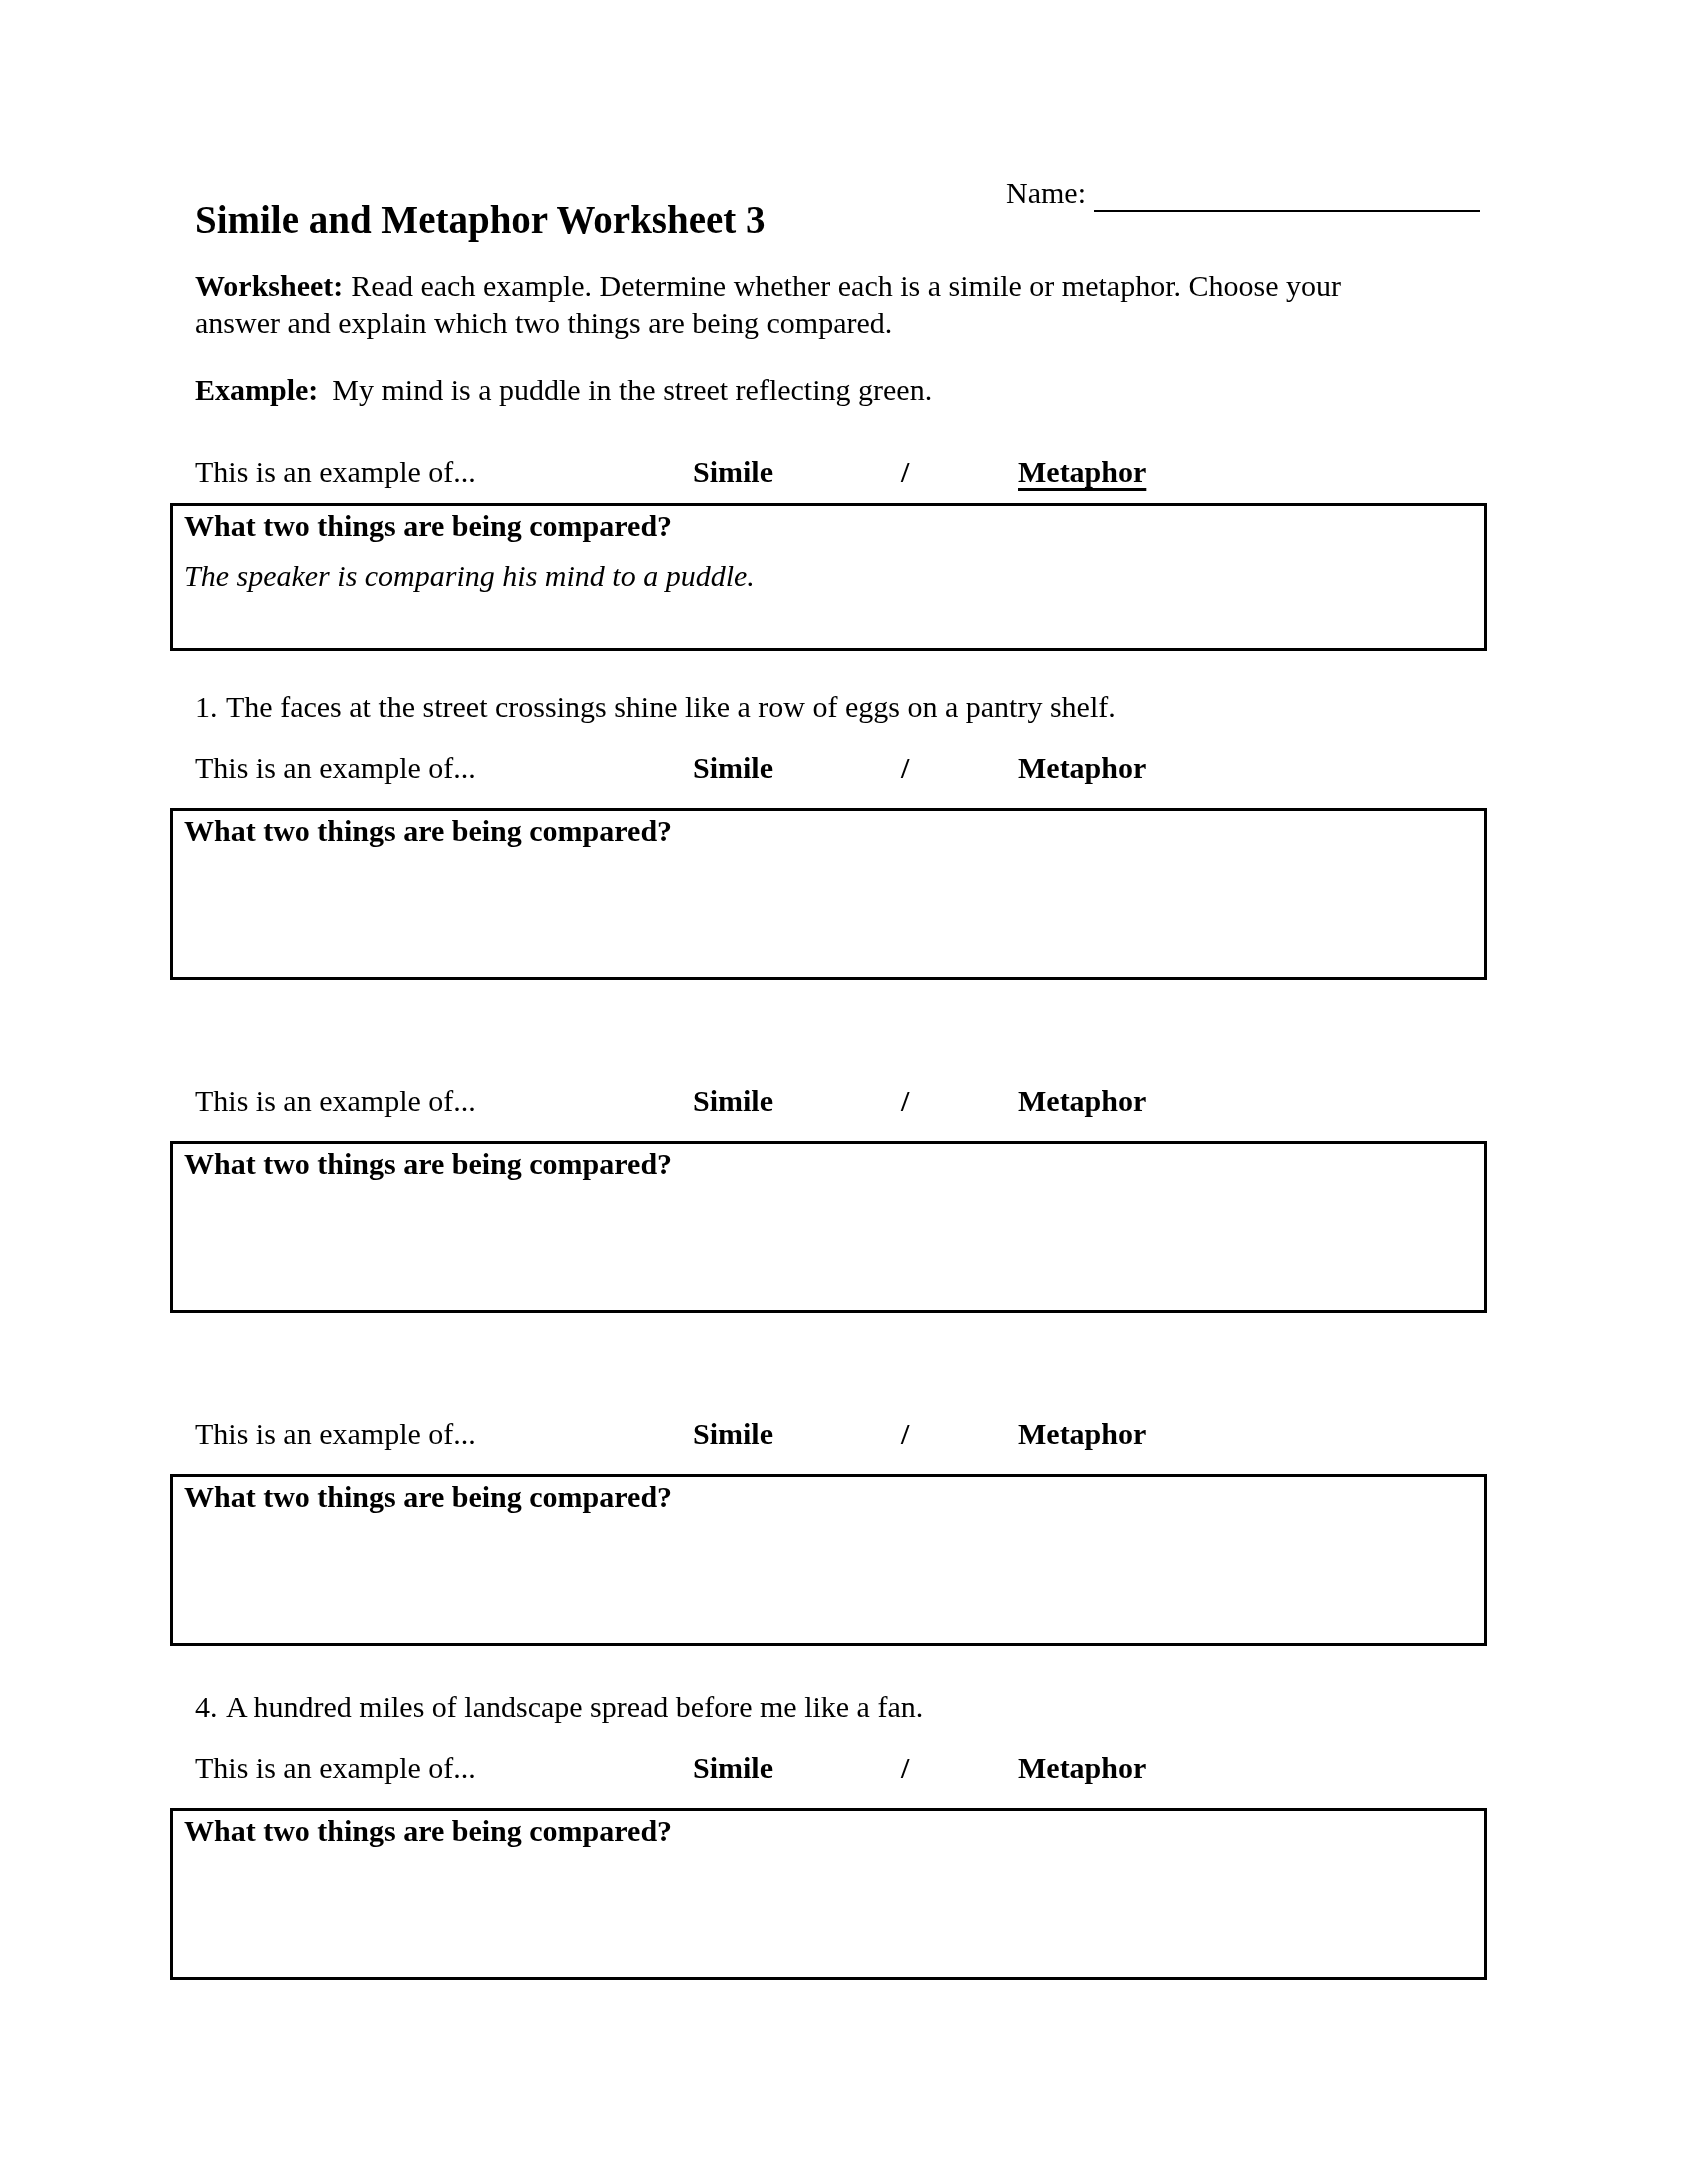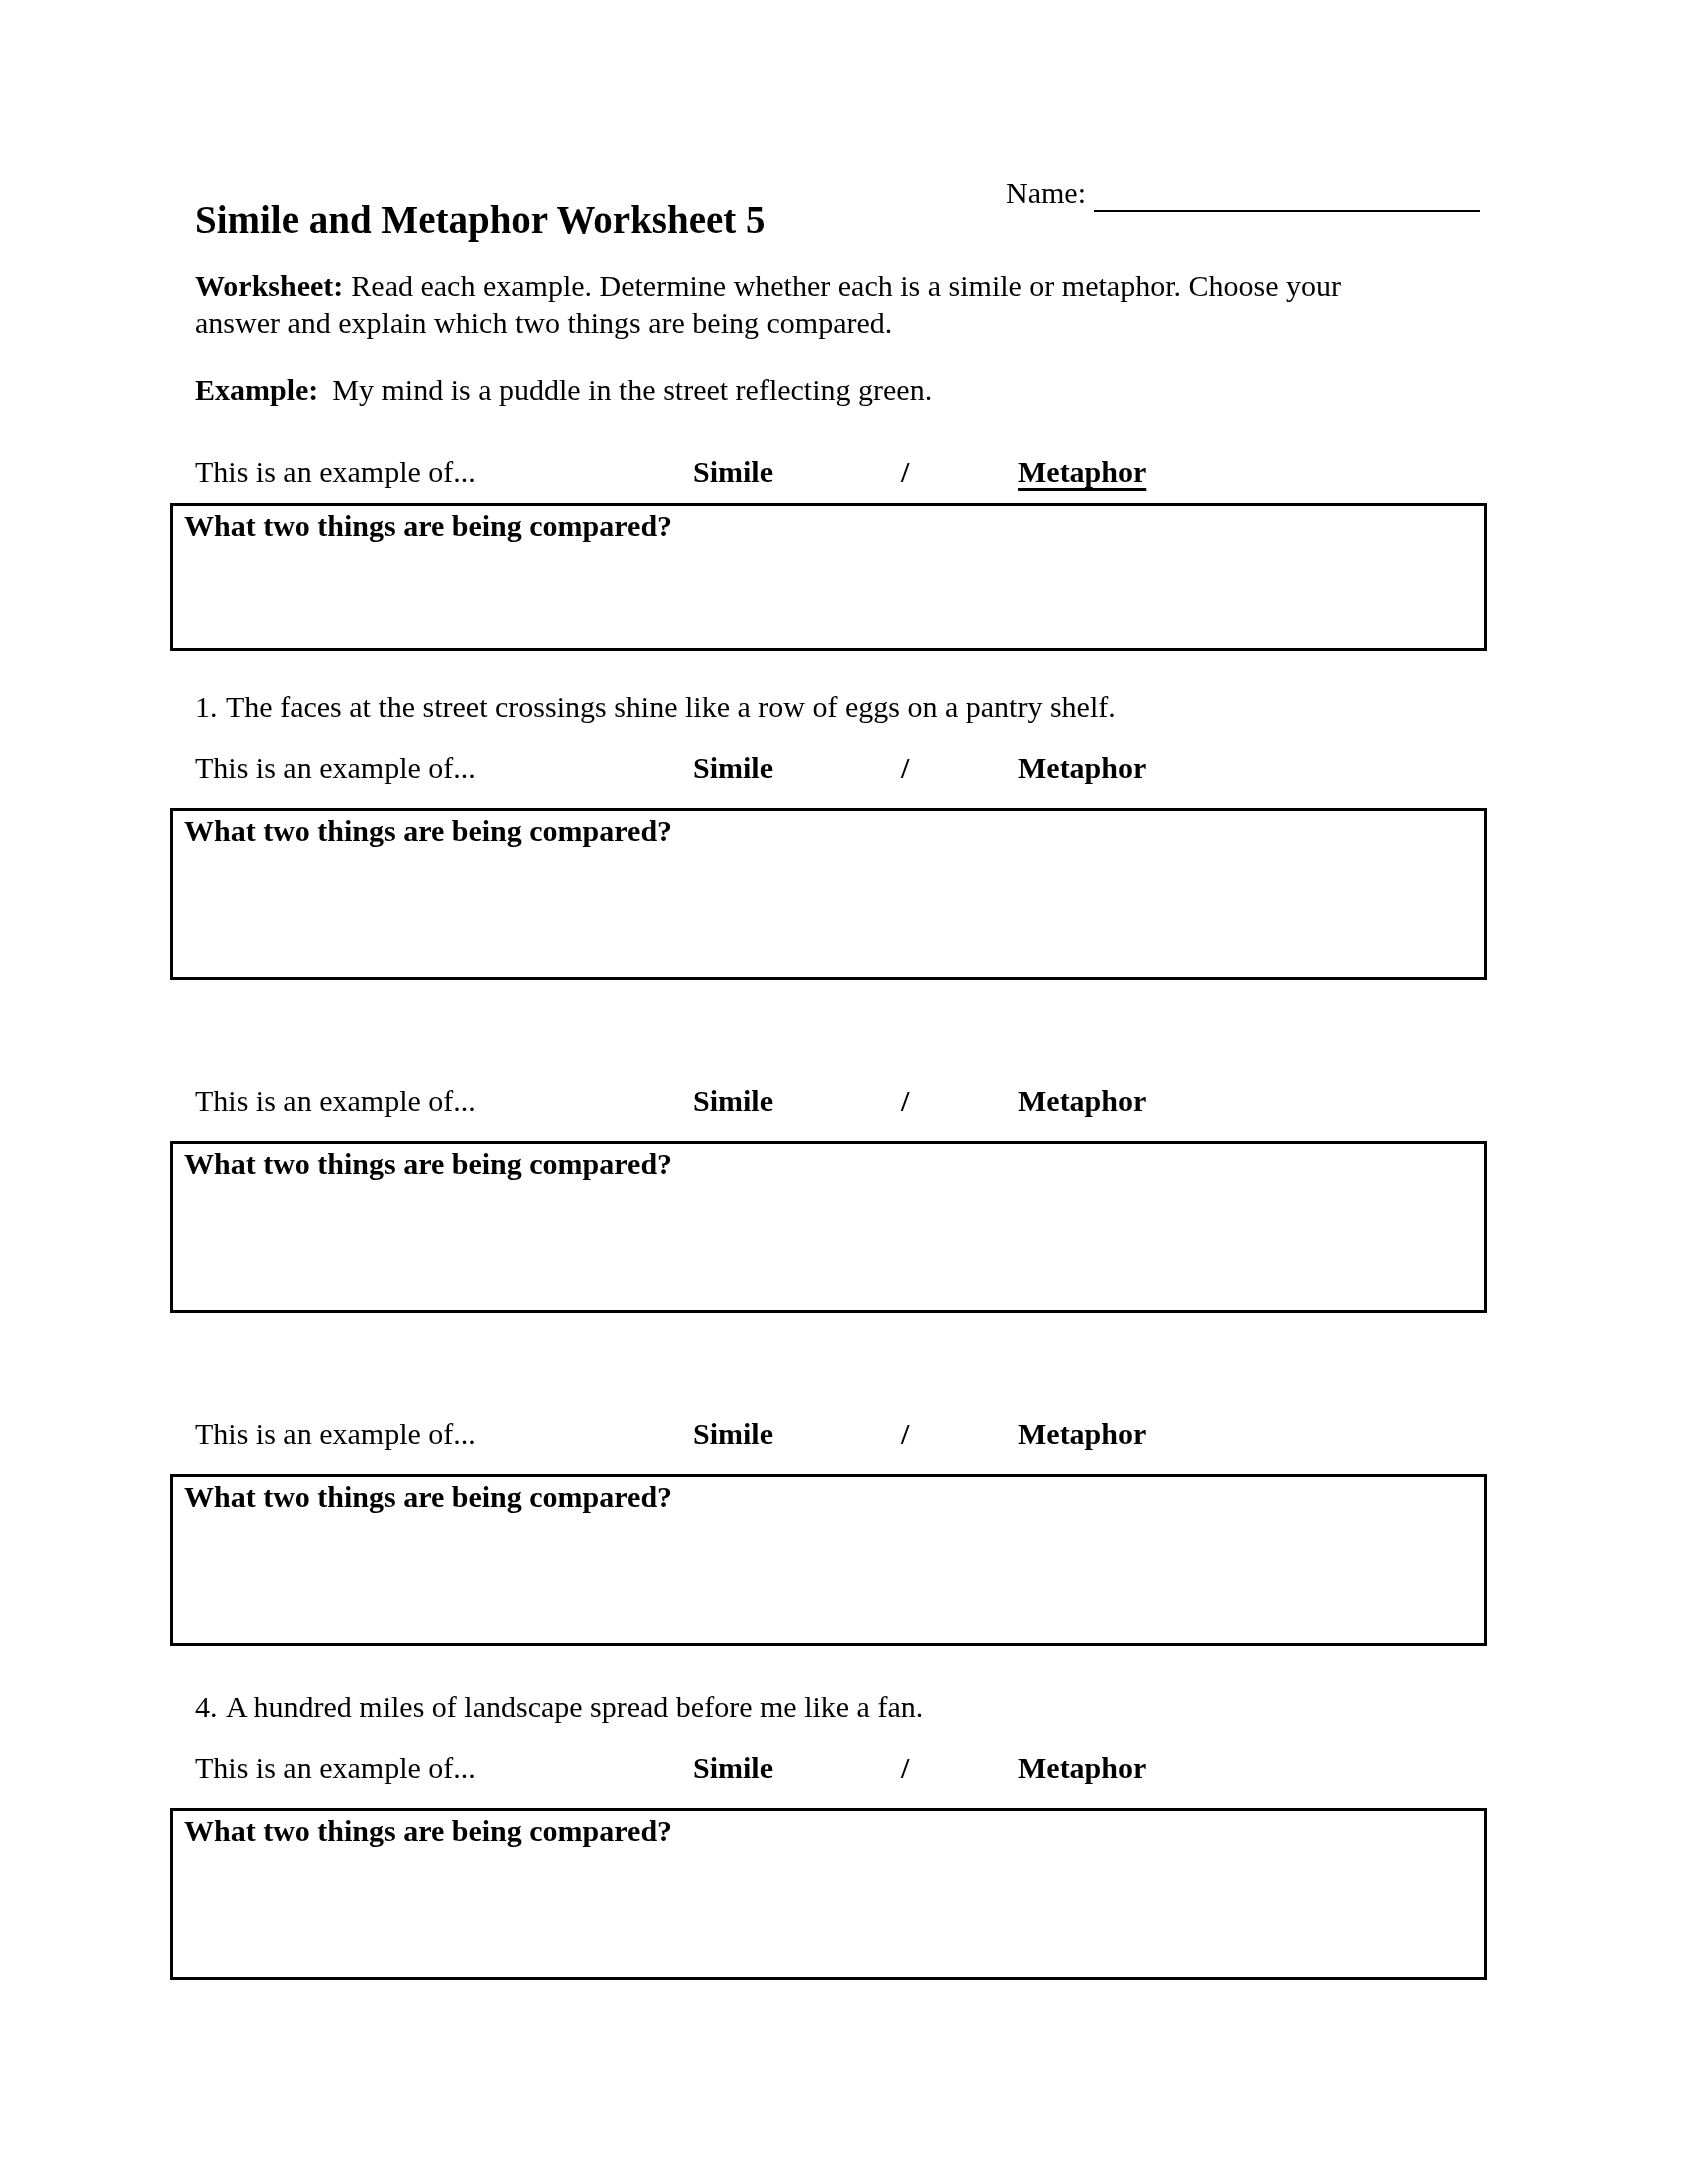--- a/index.html
+++ b/index.html
@@ -73,40 +73,41 @@
 </style>
 </head>
 <body>
 
 <div class="page">
 
   <div class="abs name-row">
     <span>Name:</span><span class="name-line"></span>
   </div>
 
-  <div class="abs title">Simile and Metaphor Worksheet 5</div>
+  <div class="abs title">Simile and Metaphor Worksheet 3</div>
 
   <div class="abs directions">
     <span class="b dir-label">Worksheet:</span><span>Read each example. Determine whether each is a simile or metaphor. Choose your</span><br>
     <span>answer and explain which two things are being compared.</span>
   </div>
 
   <div class="abs example-row">
     <span class="b ex-label">Example:</span><span>My mind is a puddle in the street reflecting green.</span>
   </div>
 
   <div class="choice-row example-choice">
     <span class="prompt">This is an example of...</span>
     <span class="opt-simile">Simile</span>
     <span class="sep">/</span>
     <span class="opt-metaphor u">Metaphor</span>
   </div>
 
   <div class="answer-box example-box">
     <div class="box-q">What two things are being compared?</div>
+    <div class="box-a">The speaker is comparing his mind to a puddle.</div>
   </div>
 
   <div class="qblock qblock-1">
     <div class="q-sentence">
       <span class="qnum">1.</span><span>The faces at the street crossings shine like a row of eggs on a pantry shelf.</span>
     </div>
     <div class="choice-row">
       <span class="prompt">This is an example of...</span>
       <span class="opt-simile">Simile</span>
       <span class="sep">/</span>

